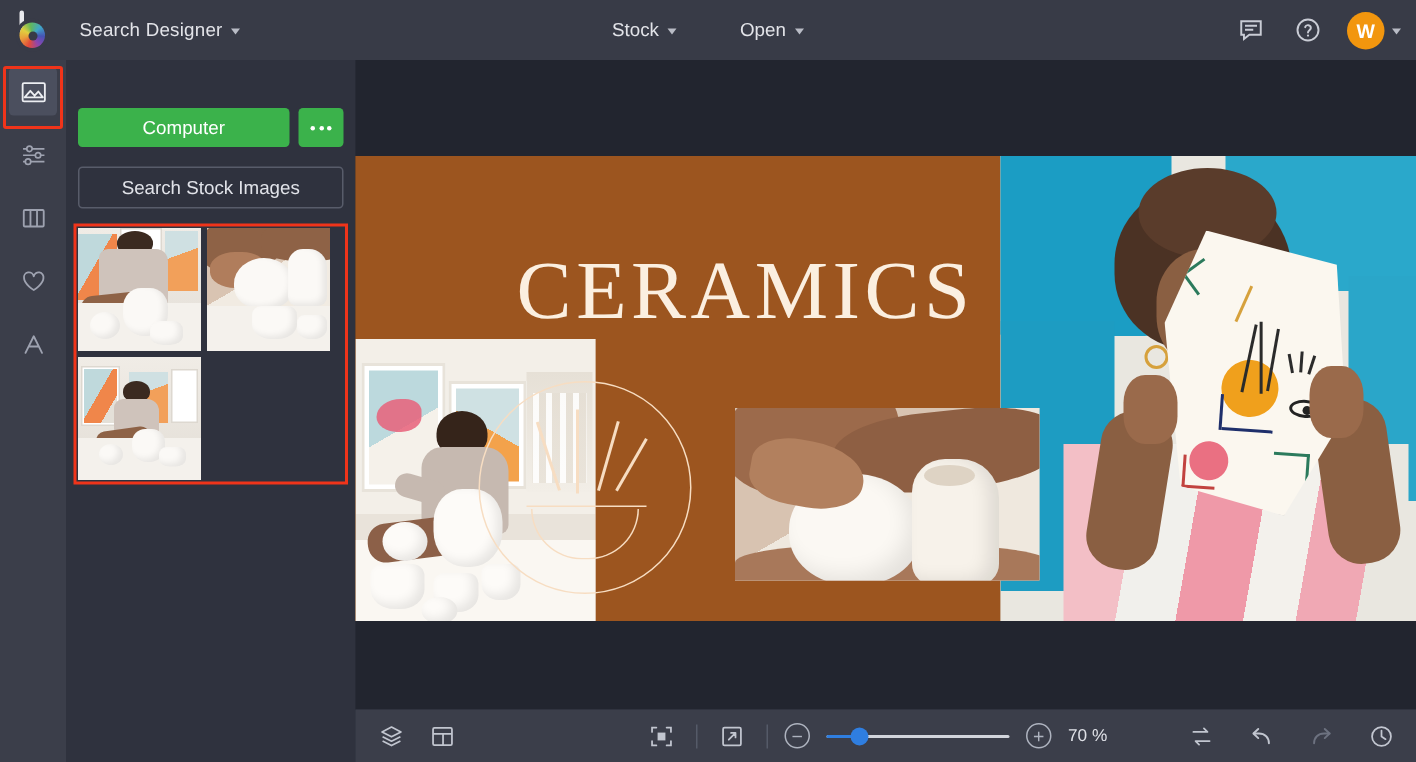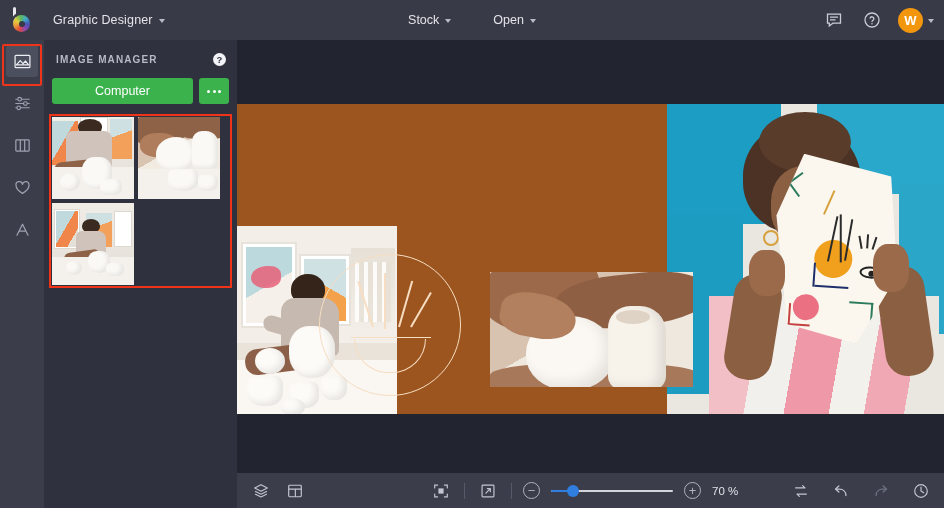--- a/index.html
+++ b/index.html
@@ -105,21 +105,21 @@
   }
   .panel-title {
     font-size: 10px; letter-spacing: 1.1px; color: #b6bac5; font-weight: bold;
   }
   .help-dot {
     width: 13px; height: 13px; border-radius: 50%; background: #f2f3f6;
     color: #2f323e; font-size: 9.5px; font-weight: bold;
     display: flex; align-items: center; justify-content: center; cursor: pointer;
   }
   .panel-block { padding: 0 8px; }
-  .btn-row { display: flex; gap: 6px; }
+  .btn-row { display: flex; gap: 6px; margin-top: 32px; }
   .btn-green {
     flex: 1; height: 26px; background: #3bb24b; color: #fff;
     border-radius: 3px; font-size: 12.5px; cursor: pointer;
     display: flex; align-items: center; justify-content: center;
   }
   .btn-green-sm {
     width: 30px; height: 26px; background: #3bb24b; border-radius: 3px;
     cursor: pointer; display: flex; align-items: center;
     justify-content: center; gap: 2.5px;
   }
@@ -342,21 +342,21 @@
 <div class="app">
 
   <div class="topbar">
     <div class="logo-wrap">
       <div class="logo">
         <div class="stem"></div>
         <div class="ball"></div>
       </div>
     </div>
     <div class="doc-title">
-      <span>Graphic Designer</span>
+      <span>Search Designer</span>
       <span class="caret"></span>
     </div>
 
     <div class="topbar-center">
       <div class="menu-btn">
         <span>Stock</span>
         <span class="caret"></span>
       </div>
       <div class="menu-btn">
         <span>Open</span>
@@ -414,35 +414,34 @@
       </svg>
     </div>
     <div class="rail-item">
       <svg width="19" height="19" viewBox="0 0 20 20" fill="none" stroke="currentColor" stroke-width="1.3">
         <path d="M4.2 16L10 4.4 15.8 16M6.6 11.6h6.8" stroke-linejoin="round" stroke-linecap="round"></path>
       </svg>
     </div>
   </div>
 
   <div class="panel">
-    <div class="panel-head">
-      <div class="panel-title">IMAGE MANAGER</div>
-      <div class="help-dot">?</div>
-    </div>
 
     <div class="panel-block">
       <div class="btn-row">
         <div class="btn-green">
           <span>Computer</span>
         </div>
         <div class="btn-green-sm">
           <i></i>
             <i></i>
             <i></i>
         </div>
+      </div>
+      <div class="btn-outline">
+        <span>Search Stock Images</span>
       </div>
     </div>
 
     <div class="thumbs-wrap">
       <div class="thumbs-border"></div>
       <div class="thumbs">
 
         <div class="thumb">
           <div class="t-wall"></div>
           <div class="t-art1" style="left:0;top:4px;width:26px;height:44px;"></div>
@@ -523,20 +522,21 @@
               <i></i>
             </div>
           <div class="cm-bar" style="left:90px;top:78px;width:2px;height:13px;transform:rotate(-14deg);"></div>
           <div class="cm-bar" style="left:97px;top:76px;width:2px;height:14px;"></div>
           <div class="cm-bar" style="left:104px;top:78px;width:2px;height:13px;transform:rotate(14deg);"></div>
         </div>
         <div class="pr-hand-l"></div>
         <div class="pr-hand-r"></div>
       </div>
 
+      <div class="ab-title">CERAMICS</div>
 
       <div class="photo-left">
         <div class="pl-wall"></div>
         <div class="pl-f3"></div>
           <div class="pl-sun"></div>
         <div class="pl-f1">
             <div class="pl-f1in"></div>
             <div class="pl-blob"></div>
           </div>
         <div class="pl-f2">

